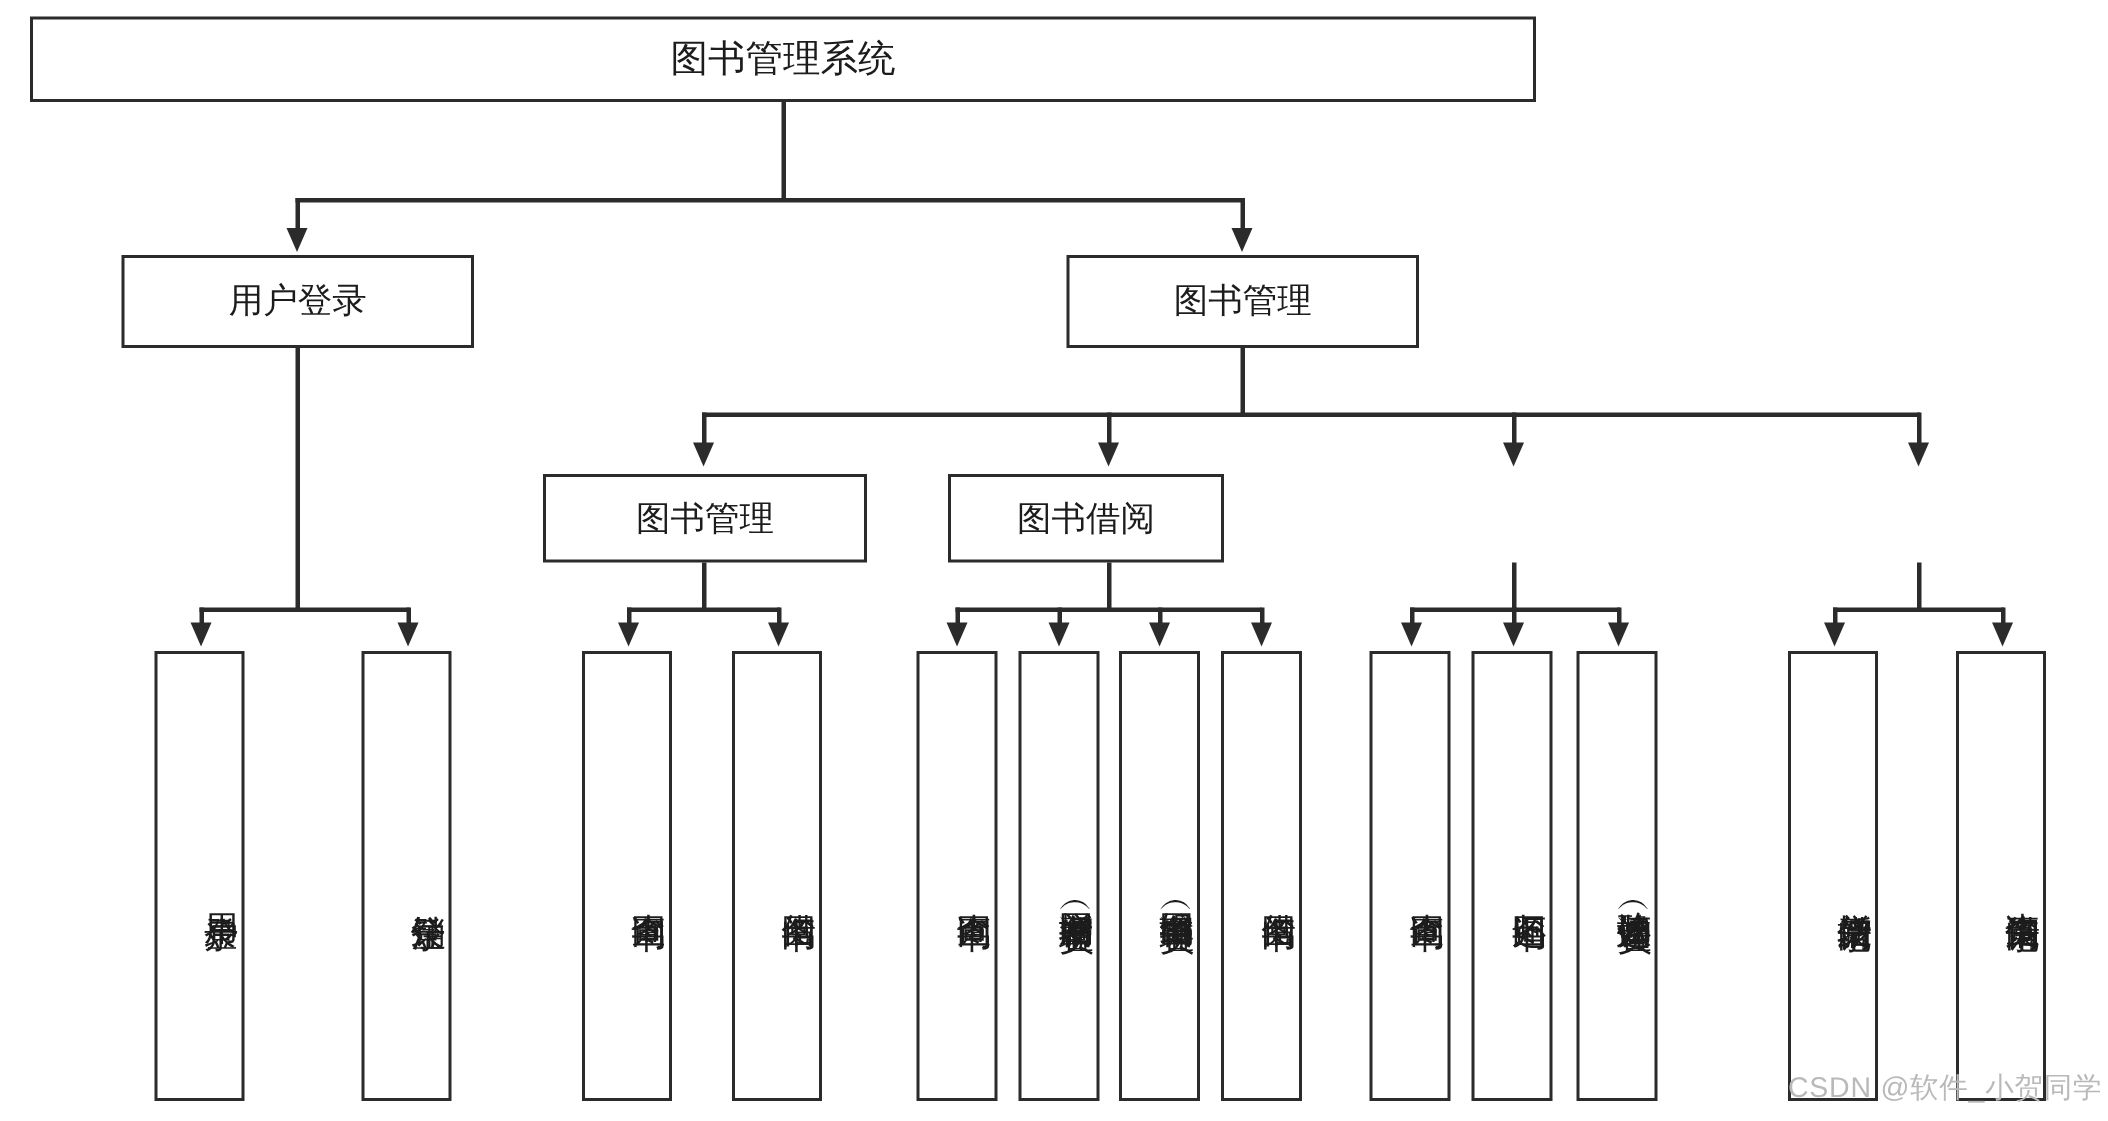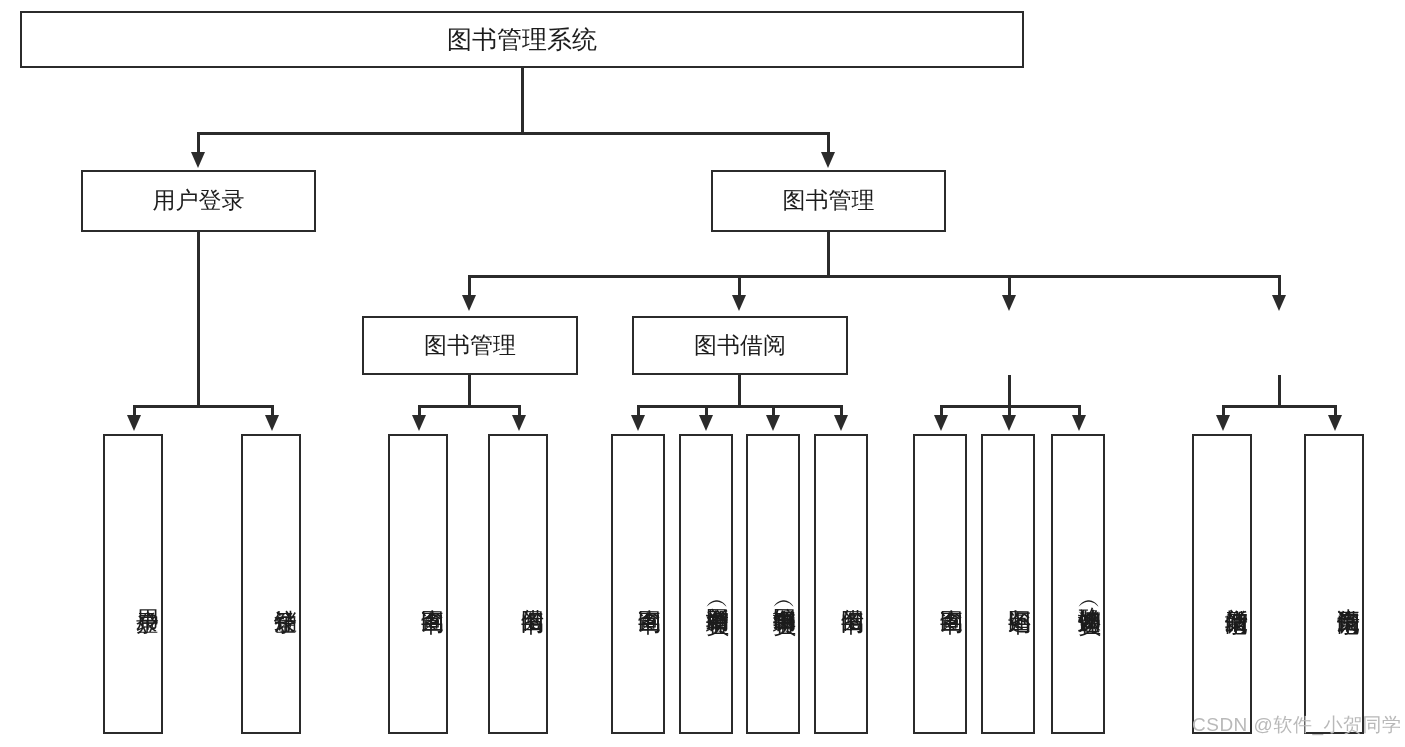--- a/index.html
+++ b/index.html
@@ -105,21 +105,21 @@
   <div class="line vline" style="left:738px;top:275px;height:22px;"></div>
   <div class="arrow" style="left:732px;top:295px;"></div>
   <div class="line vline" style="left:1008px;top:275px;height:22px;"></div>
   <div class="arrow" style="left:1002px;top:295px;"></div>
   <div class="line vline" style="left:1278px;top:275px;height:22px;"></div>
   <div class="arrow" style="left:1272px;top:295px;"></div>
 
   <div class="box l3" style="left:362px;top:316px;width:216px;height:59px;">
     <span>图书管理</span>
   </div>
-  <div class="box l3" style="left:632px;top:316px;width:216px;height:59px;">
+  <div class="box l3" style="left:632px;top:316px;width:184px;height:59px;">
     <span>图书借阅</span>
   </div>
 
   <div class="line vline" style="left:468px;top:375px;height:32px;"></div>
   <div class="line hline" style="left:418px;top:405px;width:102px;"></div>
   <div class="line vline" style="left:418px;top:405px;height:12px;"></div>
   <div class="arrow" style="left:412px;top:415px;"></div>
   <div class="line vline" style="left:518px;top:405px;height:12px;"></div>
   <div class="arrow" style="left:512px;top:415px;"></div>
 

